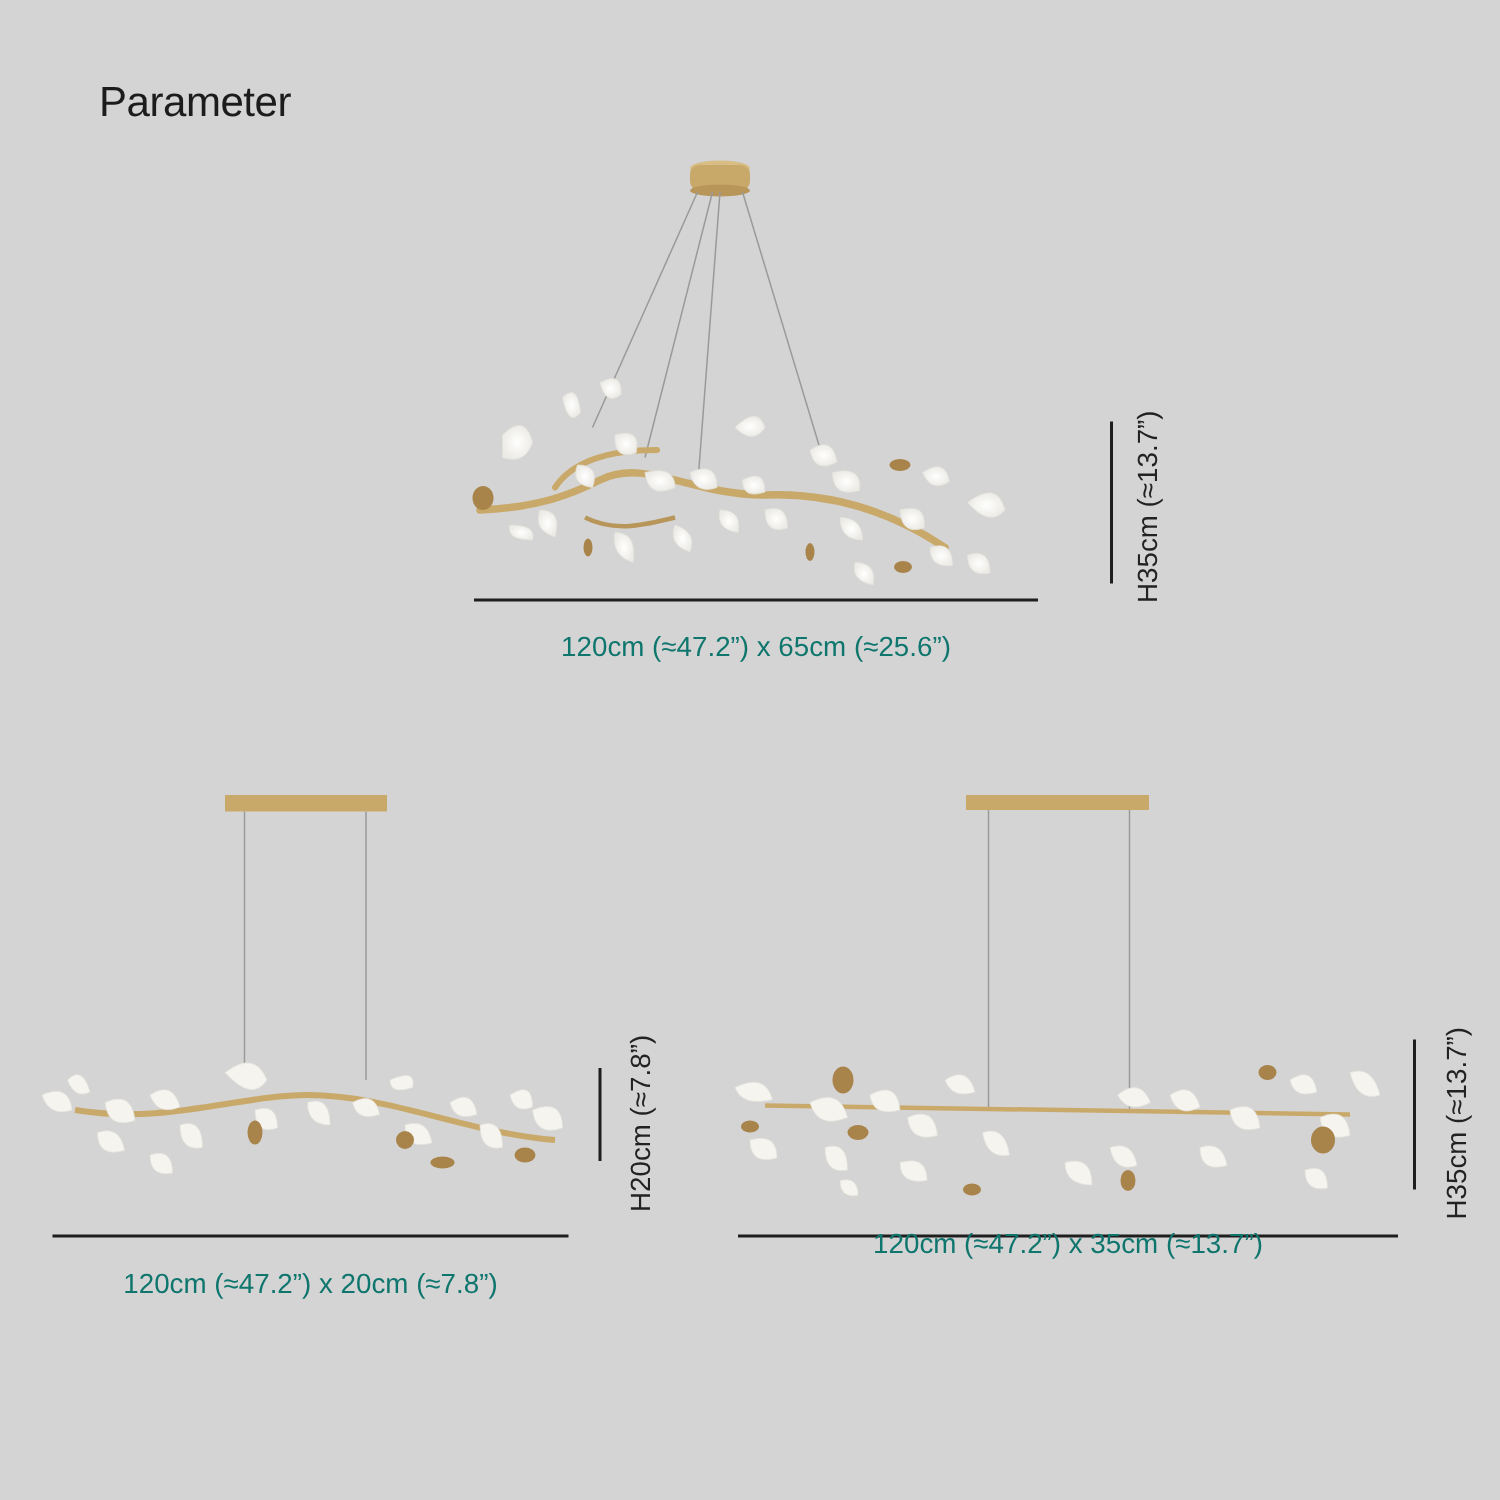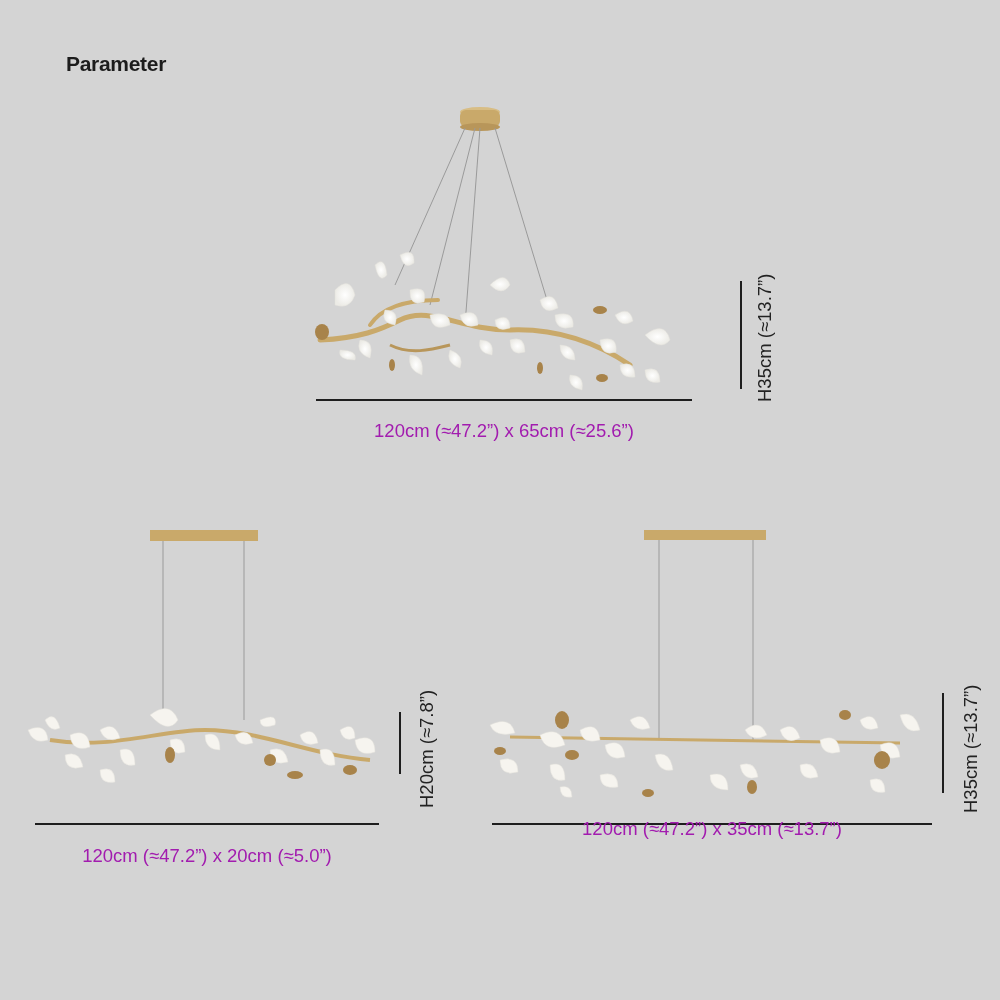--- a/index.html
+++ b/index.html
@@ -4,27 +4,27 @@
 <style>
   html, body { margin: 0; padding: 0; }
   body {
     width: 1000px; height: 1000px; position: relative; overflow: hidden;
     background: #d4d4d4;
     font-family: "Liberation Sans", "DejaVu Sans", sans-serif;
     color: #1f1f1f;
   }
   .title {
     position: absolute; left: 66px; top: 52px;
-    font-size: 21px; font-weight: bold; letter-spacing: -0.3px;
+    font-size: 28px; font-weight: normal; letter-spacing: -0.3px;
     color: #1c1c1c;
   }
   .hline { position: absolute; height: 1.5px; background: #1e1e1e; }
   .vline { position: absolute; width: 1.5px; background: #1e1e1e; }
   .dim-label {
-    position: absolute; font-size: 18.5px; color: #a21caf; white-space: nowrap;
+    position: absolute; font-size: 18.5px; color: #0f766e; white-space: nowrap;
     text-align: center;
   }
   .vlabel {
     position: absolute; font-size: 18.5px; color: #222; white-space: nowrap;
     transform-origin: 0 0; transform: rotate(-90deg);
   }
   .lamp { position: absolute; }
   svg { display: block; }
 </style>
 </head>
@@ -122,21 +122,21 @@
     </g>
     <g fill="#a8834a">
       <ellipse cx="150" cy="230" rx="5" ry="8"></ellipse>
       <ellipse cx="250" cy="235" rx="6" ry="6"></ellipse>
       <ellipse cx="275" cy="250" rx="8" ry="4"></ellipse>
       <ellipse cx="330" cy="245" rx="7" ry="5"></ellipse>
     </g>
   </svg>
 </div>
 <div class="hline" style="left:35px; top:823px; width:344px;"></div>
-<div class="dim-label" style="left:35px; top:845px; width:344px;">120cm (≈47.2”) x 20cm (≈5.0”)</div>
+<div class="dim-label" style="left:35px; top:845px; width:344px;">120cm (≈47.2”) x 20cm (≈7.8”)</div>
 <div class="vline" style="left:399px; top:712px; height:62px;"></div>
 <div class="vlabel" style="left:416px; top:808px;">H20cm (≈7.8”)</div>
 
 <div class="lamp" style="left:480px; top:525px; width:455px; height:280px;">
   <svg width="455" height="280" viewBox="0 0 455 280">
     <rect x="164" y="5" width="122" height="10" fill="#c9a96a"></rect>
     <line x1="179" y1="15" x2="179" y2="215" stroke="#9a9a9a" stroke-width="1"></line>
     <line x1="273" y1="15" x2="273" y2="215" stroke="#9a9a9a" stroke-width="1"></line>
     <line x1="30" y1="212" x2="420" y2="218" stroke="#c9a96a" stroke-width="3"></line>
     <g fill="#f6f4ef" stroke="#e3e1db" stroke-width="0.5">

